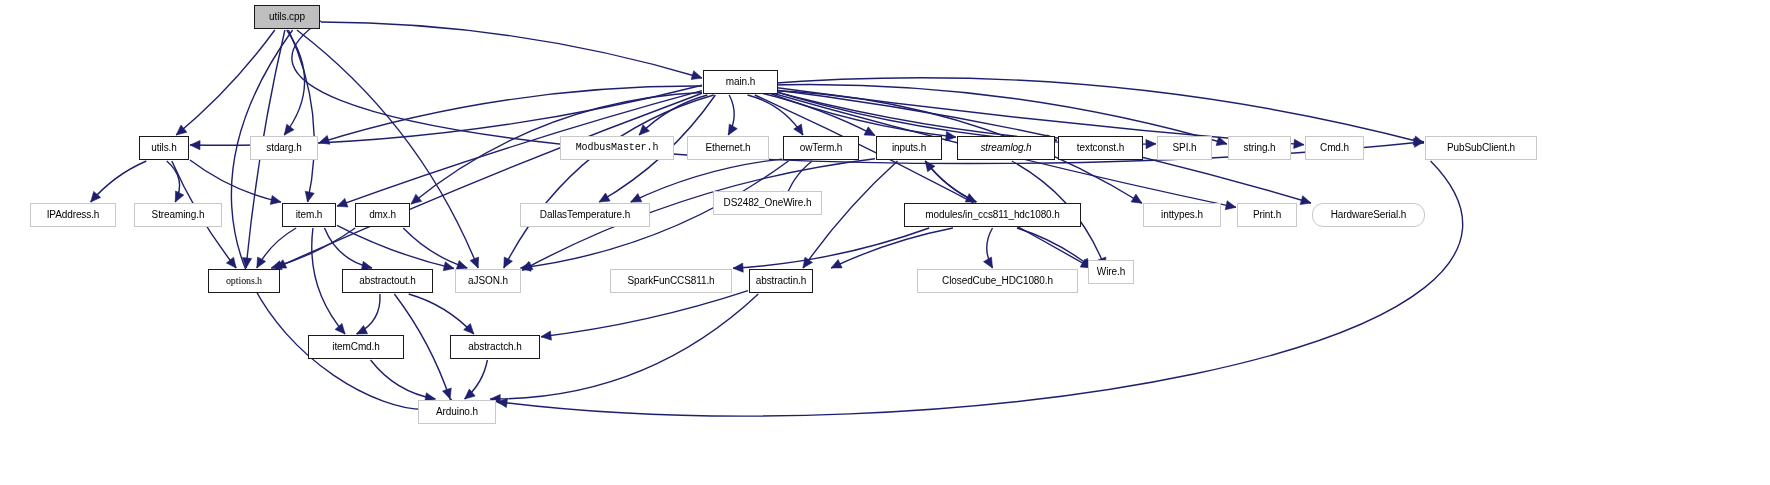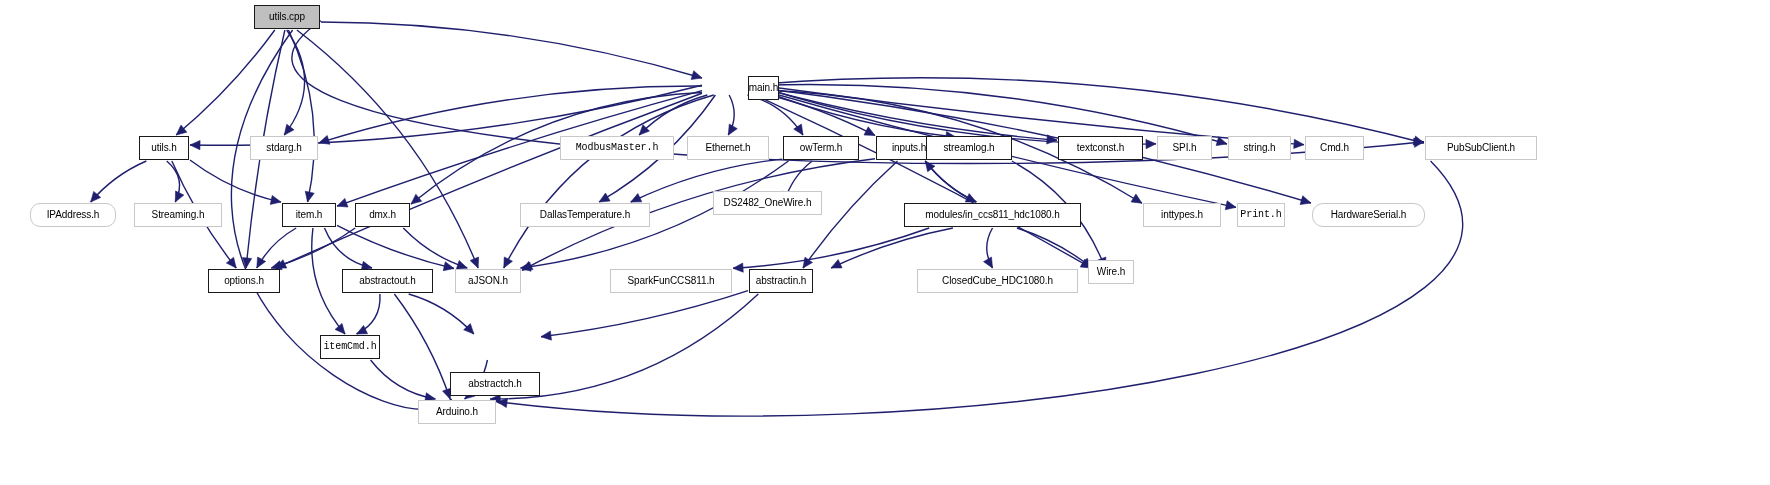--- a/index.html
+++ b/index.html
@@ -179,47 +179,47 @@
       <polygon points="490.19465648854964,399 500.1674674466391,403.6586523366969 500.22150058653483,394.4588110109026" class="edge-head"></polygon>
       <path d="M 370.6 360 Q 395.42595749572894 392.08456293017343 435.4 399" class="edge-path"></path>
       <polygon points="435.4,399 426.3305087126691,392.7626666123231 424.76222049554764,401.8280111765433" class="edge-head"></polygon>
       <path d="M 487.4 360 Q 482.90637435295264 383.5375726986492 464.6 399" class="edge-path"></path>
       <polygon points="464.6,399 475.20778328516616,396.0614742174095 469.27128806705326,389.03310139538854" class="edge-head"></polygon>
       <path d="M 1430.5757575757575 161 C 1620.5757575757575 353.378125 923.7878787878788 455.6875 497 401.6875" class="edge-path"></path>
       <polygon points="497,401.6875 506.34348502024875,407.5063734026775 507.49832215287836,398.3791421030391" class="edge-head"></polygon>
     </svg>
   <div id="node-layer">
       <div class="node root" style="left: 254px; top: 5px; width: 66px;">utils.cpp</div>
-      <div class="node strong" style="left: 703px; top: 76px; width: 31px; margin-left: 45px;">main.h</div>
+      <div class="node strong" style="left: 703px; top: 70px; width: 75px;">main.h</div>
       <div class="node strong" style="left: 139px; top: 136px; width: 50px;">utils.h</div>
       <div class="node" style="left: 250px; top: 136px; width: 68px;">stdarg.h</div>
       <div class="node" style="left: 560px; top: 136px; width: 114px; font-family: Liberation Mono, monospace;">ModbusMaster.h</div>
       <div class="node" style="left: 687px; top: 136px; width: 82px;">Ethernet.h</div>
       <div class="node strong" style="left: 783px; top: 136px; width: 76px;">owTerm.h</div>
       <div class="node strong" style="left: 876px; top: 136px; width: 66px;">inputs.h</div>
-      <div class="node strong" style="left: 926px; top: 136px; width: 86px;">streamlog.h</div>
+      <div class="node strong" style="left: 957px; top: 136px; width: 98px; font-style: italic;">streamlog.h</div>
       <div class="node strong" style="left: 1058px; top: 136px; width: 85px;">textconst.h</div>
       <div class="node" style="left: 1157px; top: 136px; width: 55px;">SPI.h</div>
       <div class="node" style="left: 1228px; top: 136px; width: 63px;">string.h</div>
       <div class="node" style="left: 1305px; top: 136px; width: 59px;">Cmd.h</div>
       <div class="node" style="left: 1425px; top: 136px; width: 112px;">PubSubClient.h</div>
-      <div class="node" style="left: 30px; top: 203px; width: 86px; border-radius: 10px;">IPAddress.h</div>
+      <div class="node" style="left: 30px; top: 203px; width: 86px;">IPAddress.h</div>
       <div class="node" style="left: 134px; top: 203px; width: 88px;">Streaming.h</div>
       <div class="node strong" style="left: 282px; top: 203px; width: 54px;">item.h</div>
       <div class="node strong" style="left: 355px; top: 203px; width: 55px;">dmx.h</div>
       <div class="node" style="left: 520px; top: 203px; width: 130px;">DallasTemperature.h</div>
       <div class="node" style="left: 713px; top: 191px; width: 109px;">DS2482_OneWire.h</div>
       <div class="node strong" style="left: 904px; top: 203px; width: 177px;">modules/in_ccs811_hdc1080.h</div>
       <div class="node" style="left: 1143px; top: 203px; width: 78px;">inttypes.h</div>
-      <div class="node" style="left: 1237px; top: 203px; width: 48px; font-family: Liberation Mono, monospace;">Print.h</div>
+      <div class="node" style="left: 1237px; top: 203px; width: 60px;">Print.h</div>
       <div class="node" style="left: 1312px; top: 203px; width: 113px; border-radius: 11px;">HardwareSerial.h</div>
-      <div class="node strong" style="left: 208px; top: 269px; width: 72px;">options.h</div>
+      <div class="node strong" style="left: 208px; top: 269px; width: 72px; font-family: Liberation Serif, serif;">options.h</div>
       <div class="node strong" style="left: 342px; top: 269px; width: 91px;">abstractout.h</div>
       <div class="node" style="left: 455px; top: 269px; width: 66px;">aJSON.h</div>
       <div class="node" style="left: 610px; top: 269px; width: 122px;">SparkFunCCS811.h</div>
       <div class="node strong" style="left: 749px; top: 269px; width: 64px;">abstractin.h</div>
       <div class="node" style="left: 917px; top: 269px; width: 161px;">ClosedCube_HDC1080.h</div>
       <div class="node" style="left: 1088px; top: 260px; width: 46px;">Wire.h</div>
-      <div class="node strong" style="left: 320px; top: 335px; width: 60px; font-family: Liberation Mono, monospace;">itemCmd.h</div>
-      <div class="node strong" style="left: 450px; top: 335px; width: 90px; margin-top: 37px;">abstractch.h</div>
+      <div class="node strong" style="left: 308px; top: 335px; width: 96px;">itemCmd.h</div>
+      <div class="node strong" style="left: 450px; top: 335px; width: 90px;">abstractch.h</div>
       <div class="node" style="left: 418px; top: 400px; width: 78px;">Arduino.h</div>
     </div>
 </div>
 
 </body></html>

